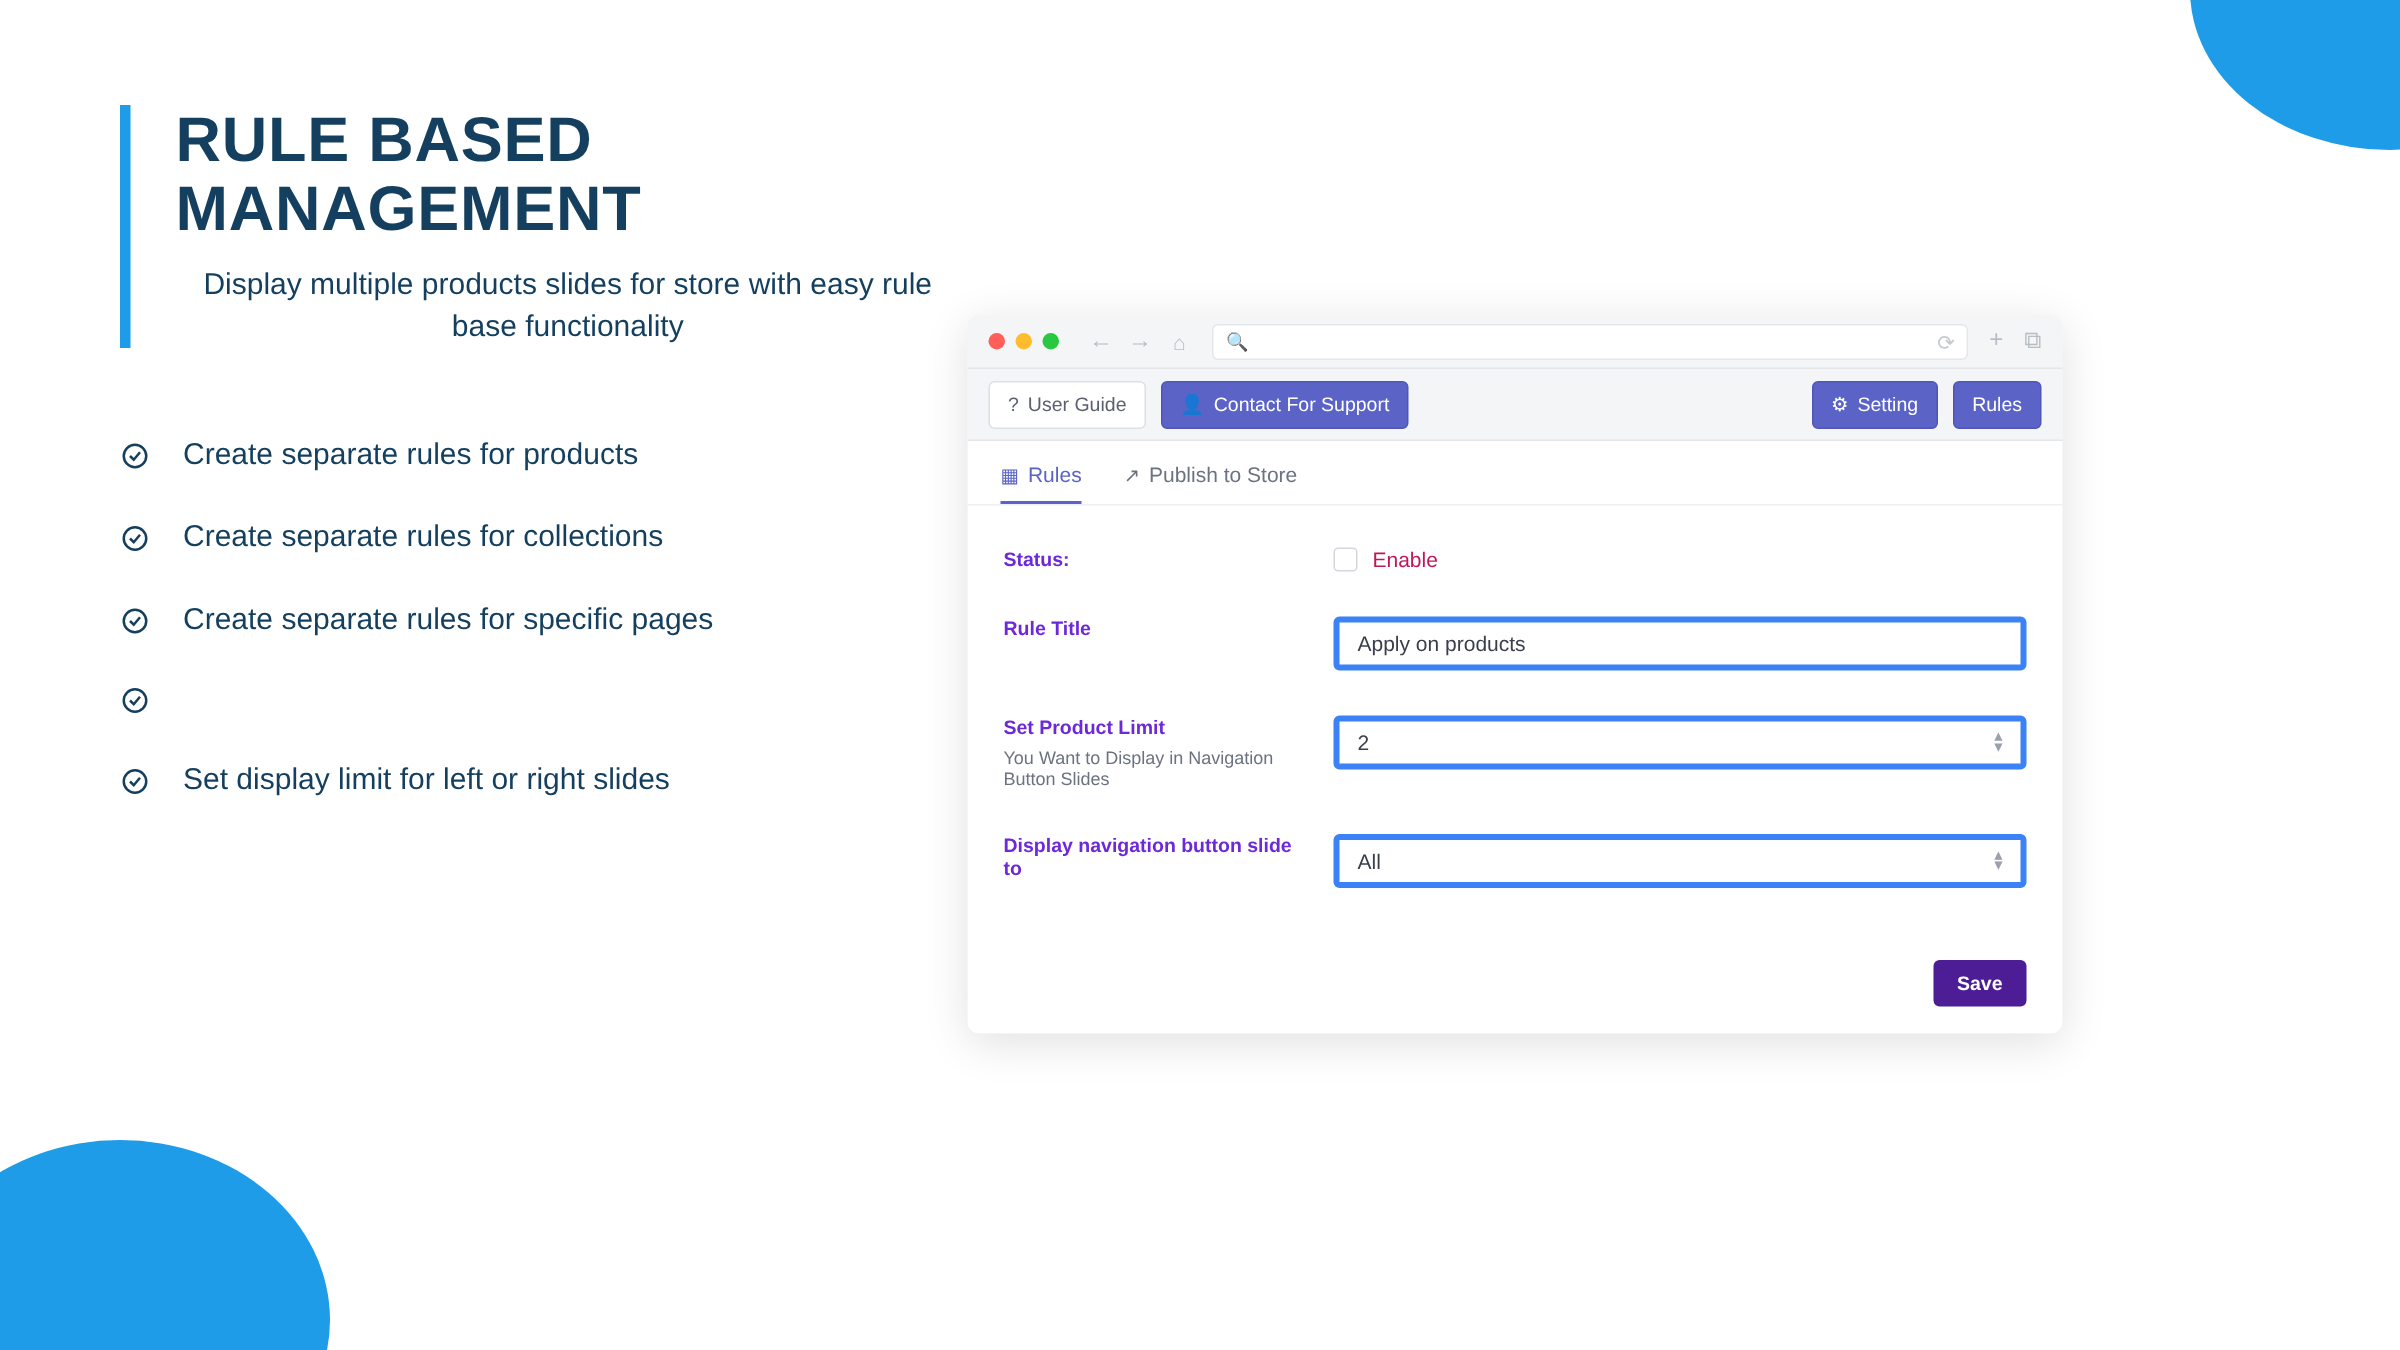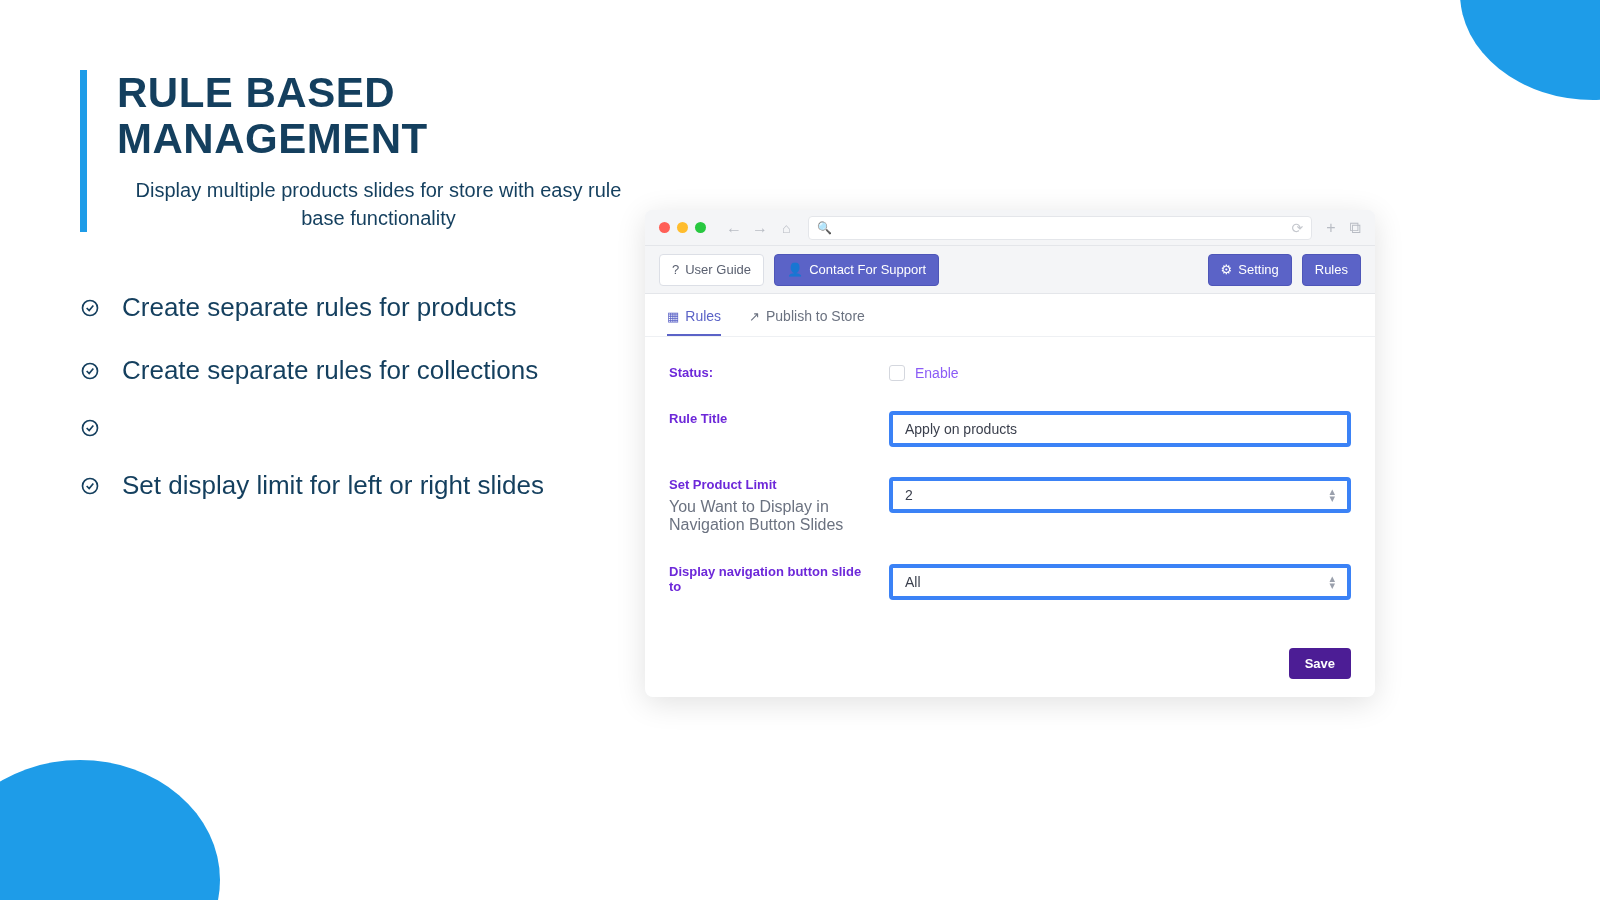--- a/index.html
+++ b/index.html
@@ -68,21 +68,21 @@
       align-items: center;
       margin-bottom: 32px;
     }
     .bullet-icon {
       width: 20px;
       height: 20px;
       margin-right: 22px;
       flex-shrink: 0;
     }
     .bullet-text {
-      font-size: 26px;
+      font-size: 20px;
       color: #143f5e;
     }
     
     
     .browser-window {
       position: absolute;
       top: 210px;
       left: 645px;
       width: 730px;
       background: #f4f5f7;
@@ -202,40 +202,40 @@
     }
     .form-label {
       width: 220px;
       padding-right: 16px;
       font-size: 13px;
       color: #6d28d9;
       font-weight: 600;
     }
     .form-label.sub {
       font-weight: 400;
-      font-size: 16px;
+      font-size: 12px;
       color: #6b7280;
       margin-top: 6px;
     }
     .form-control-wrap { flex: 1; }
     .checkbox-wrap {
       display: flex;
       align-items: center;
       gap: 10px;
     }
     .checkbox {
       width: 16px;
       height: 16px;
       border: 1.5px solid #d4d7de;
       border-radius: 3px;
       background: #fff;
     }
     .checkbox-label {
       font-size: 14px;
-      color: #8b5cf6;
+      color: #be185d;
     }
     .input, .select {
       width: 100%;
       height: 36px;
       border: 4px solid #3b82f6;
       border-radius: 4px;
       padding: 12px 12px;
       font-size: 14px;
       color: #3a3f4c;
       background: #fff;
@@ -290,20 +290,27 @@
           <circle cx="12" cy="12" r="9"></circle>
           <path d="M8 12l3 3 5-6"></path>
         </svg>
       <span class="bullet-text">Create separate rules for collections</span>
     </li>
     <li>
       <svg class="bullet-icon" viewBox="0 0 24 24" fill="none" stroke="#143f5e" stroke-width="2">
           <circle cx="12" cy="12" r="9"></circle>
           <path d="M8 12l3 3 5-6"></path>
         </svg>
+      <span class="bullet-text">Create separate rules for specific pages</span>
+    </li>
+    <li>
+      <svg class="bullet-icon" viewBox="0 0 24 24" fill="none" stroke="#143f5e" stroke-width="2">
+          <circle cx="12" cy="12" r="9"></circle>
+          <path d="M8 12l3 3 5-6"></path>
+        </svg>
     </li>
     <li>
       <svg class="bullet-icon" viewBox="0 0 24 24" fill="none" stroke="#143f5e" stroke-width="2">
           <circle cx="12" cy="12" r="9"></circle>
           <path d="M8 12l3 3 5-6"></path>
         </svg>
       <span class="bullet-text">Set display limit for left or right slides</span>
     </li>
   </ul>
 </div>

